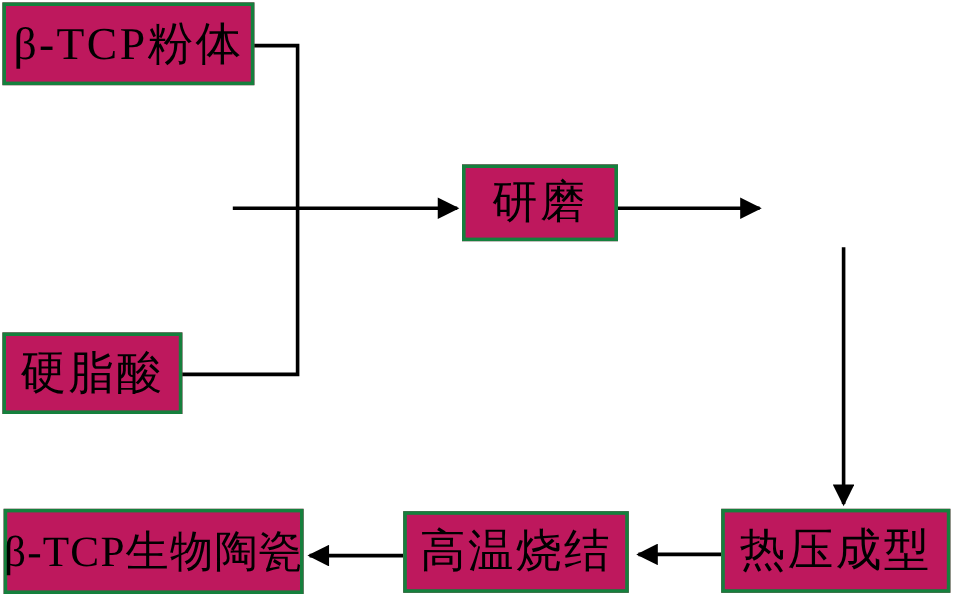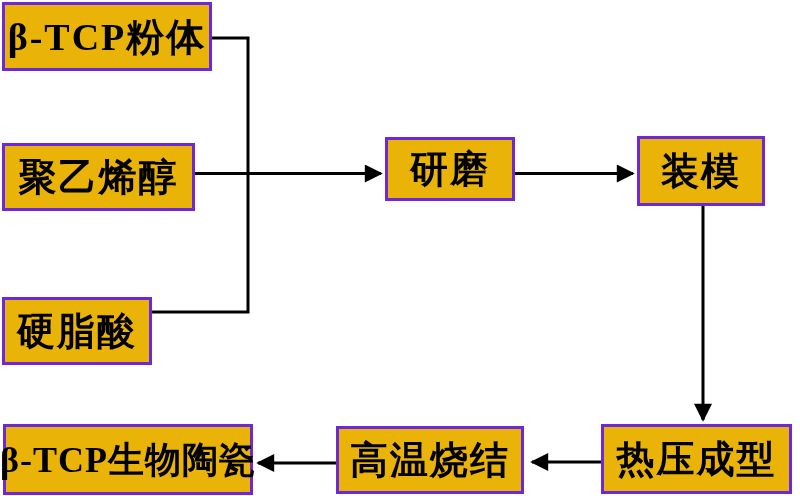--- a/index.html
+++ b/index.html
@@ -18,35 +18,34 @@
   .connector-layer {
     position: absolute;
     left: 0;
     top: 0;
     width: 800px;
     height: 496px;
   }
   .node {
     position: absolute;
     box-sizing: border-box;
-    border: 3px solid #6d28d9;
-    background: #eab308;
+    border: 3px solid #15803d;
+    background: #be185d;
     display: flex;
     align-items: center;
     justify-content: center;
     color: #000000;
     font-size: 38px;
     letter-spacing: 2px;
     white-space: nowrap;
     line-height: 1;
-    font-weight: bold;
   }
   .node-btcp-powder { left: 2px;   top: 2px;   width: 210px; height: 69px; }
   .node-pva         { left: 2px;   top: 143px; width: 193px; height: 68px; }
-  .node-stearic     { left: 2px;   top: 277px; width: 150px; height: 68px; margin-top: 20px; }
+  .node-stearic     { left: 2px;   top: 277px; width: 150px; height: 68px; }
   .node-grinding    { left: 385px; top: 137px; width: 130px; height: 64px; }
   .node-molding     { left: 637px; top: 136px; width: 128px; height: 70px; }
   .node-hot-press   { left: 601px; top: 424px; width: 191px; height: 70px; text-align: right; }
   .node-sintering   { left: 336px; top: 426px; width: 188px; height: 68px; align-items: center; }
   .node-bioceramic  { left: 3px;   top: 424px; width: 250px; height: 71px;
                       font-size: 36px; letter-spacing: 1px; }
 </style>
 </head>
 <body>
 
@@ -69,35 +68,29 @@
 
     <line x1="601" y1="462" x2="532" y2="462" stroke="#000000" stroke-width="3" marker-end="url(#arrowhead)"></line>
 
     <line x1="336" y1="463" x2="258" y2="463" stroke="#000000" stroke-width="3" marker-end="url(#arrowhead)"></line>
   </svg>
 
   <div class="node node-btcp-powder">
     <span>β-TCP粉体</span>
   </div>
 
-  <div class="node node-pva">
-    <span>聚乙烯醇</span>
-  </div>
 
   <div class="node node-stearic">
     <span>硬脂酸</span>
   </div>
 
   <div class="node node-grinding">
     <span>研磨</span>
   </div>
 
-  <div class="node node-molding">
-    <span>装模</span>
-  </div>
 
   <div class="node node-hot-press">
     <span>热压成型</span>
   </div>
 
   <div class="node node-sintering">
     <span>高温烧结</span>
   </div>
 
   <div class="node node-bioceramic">

